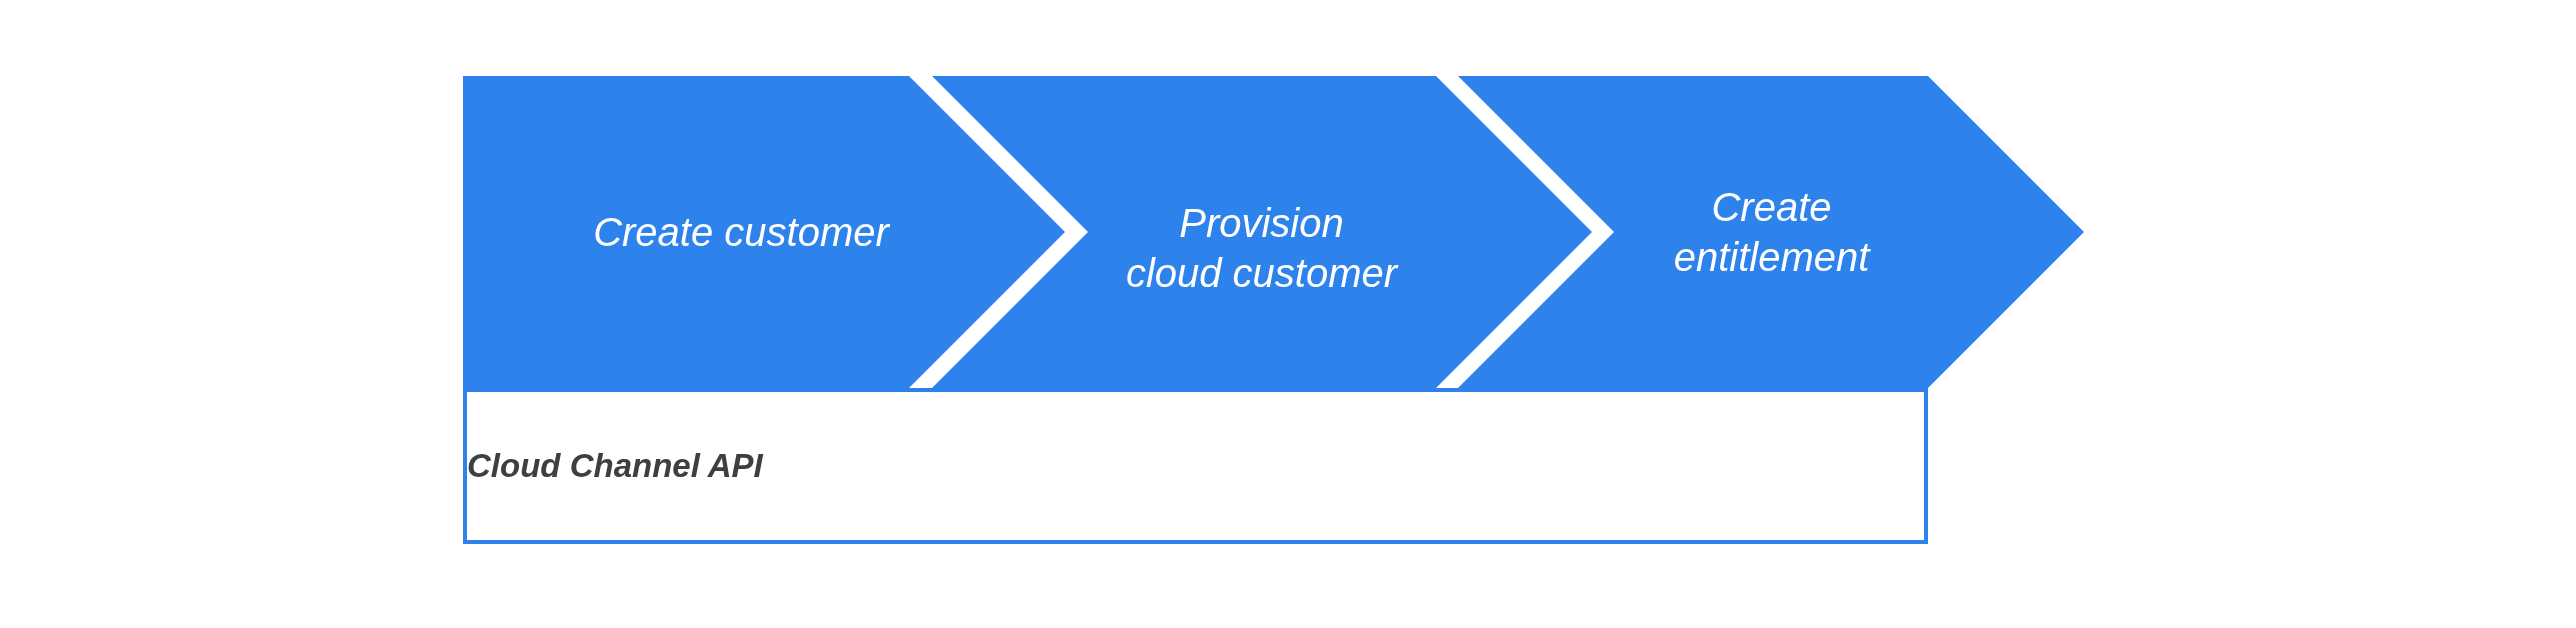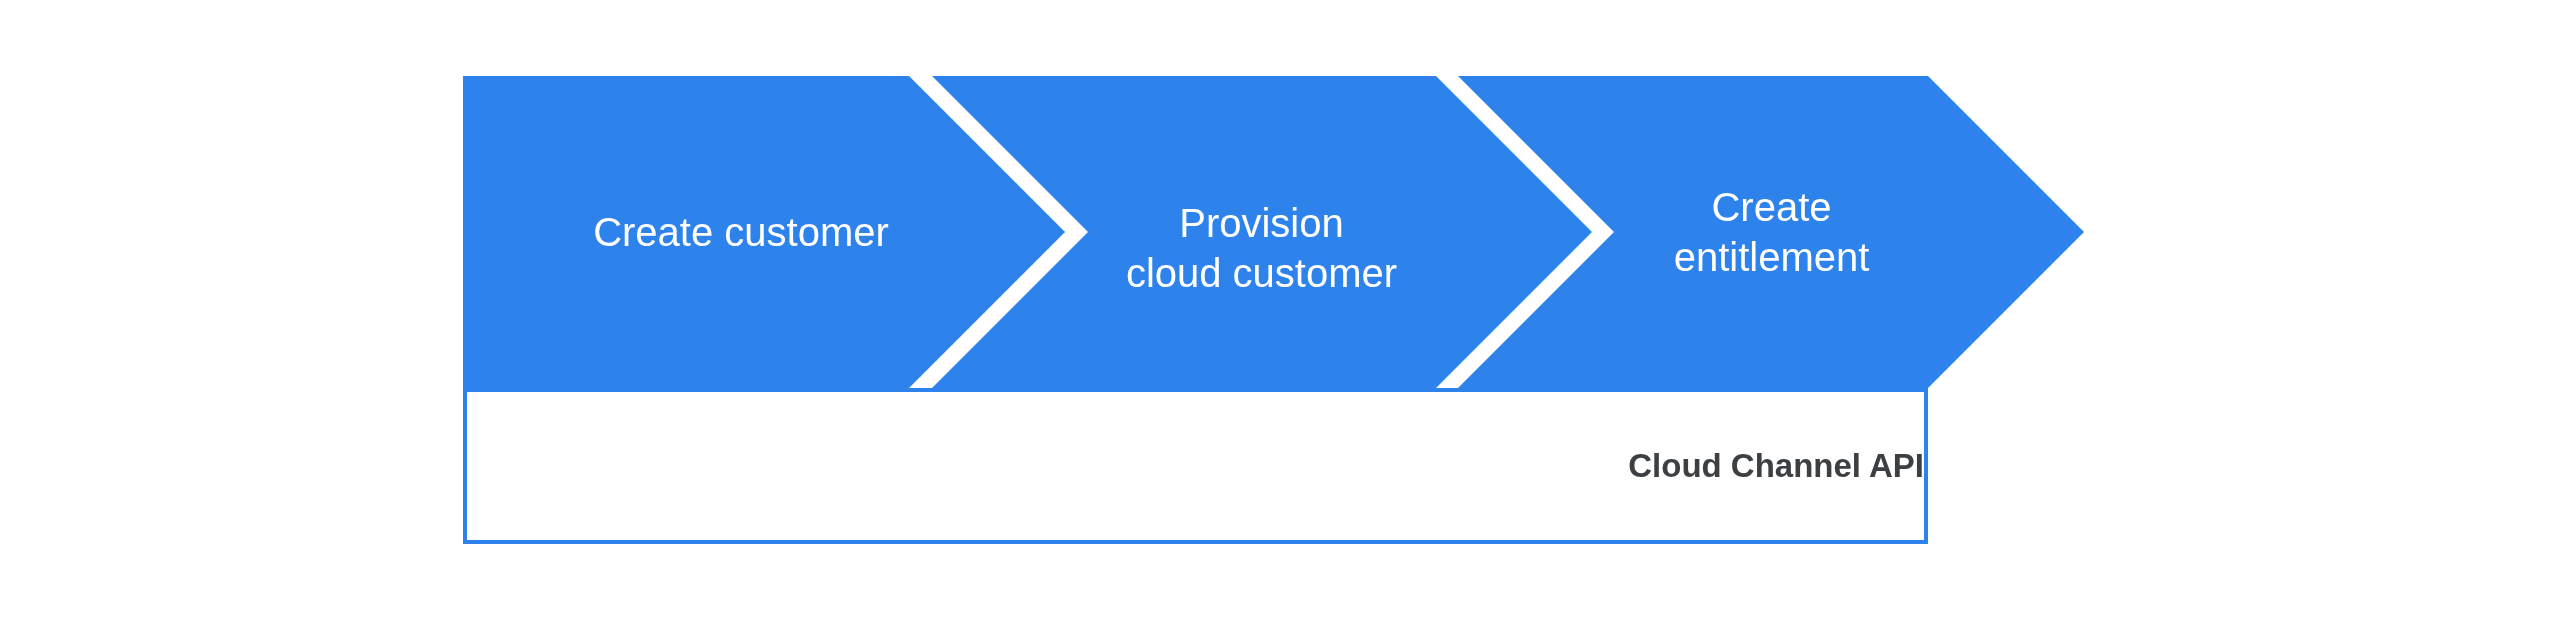--- a/index.html
+++ b/index.html
@@ -7,20 +7,21 @@
     padding: 0;
     background: #ffffff;
   }
   .canvas {
     position: relative;
     width: 2120px;
     height: 629px;
     background: #ffffff;
     font-family: "Liberation Sans", "DejaVu Sans", sans-serif;
     overflow: hidden;
+    font-style: italic;
   }
 
   
   .band {
     position: absolute;
     left: 463px;
     top: 76px;
     width: 1621px;
     height: 312px;
   }
@@ -66,21 +67,21 @@
     position: absolute;
     left: 463px;
     top: 388px;
     width: 1465px;
     height: 156px;
     box-sizing: border-box;
     background: #ffffff;
     border: 4.3px solid #2e82ec;
     display: flex;
     align-items: center;
-    justify-content: flex-end;
+    justify-content: flex-start;
   }
   .api-box-label {
     color: #3c4043;
     font-size: 33px;
     font-weight: bold;
     white-space: nowrap;
   }
 </style>
 </head>
 <body>

